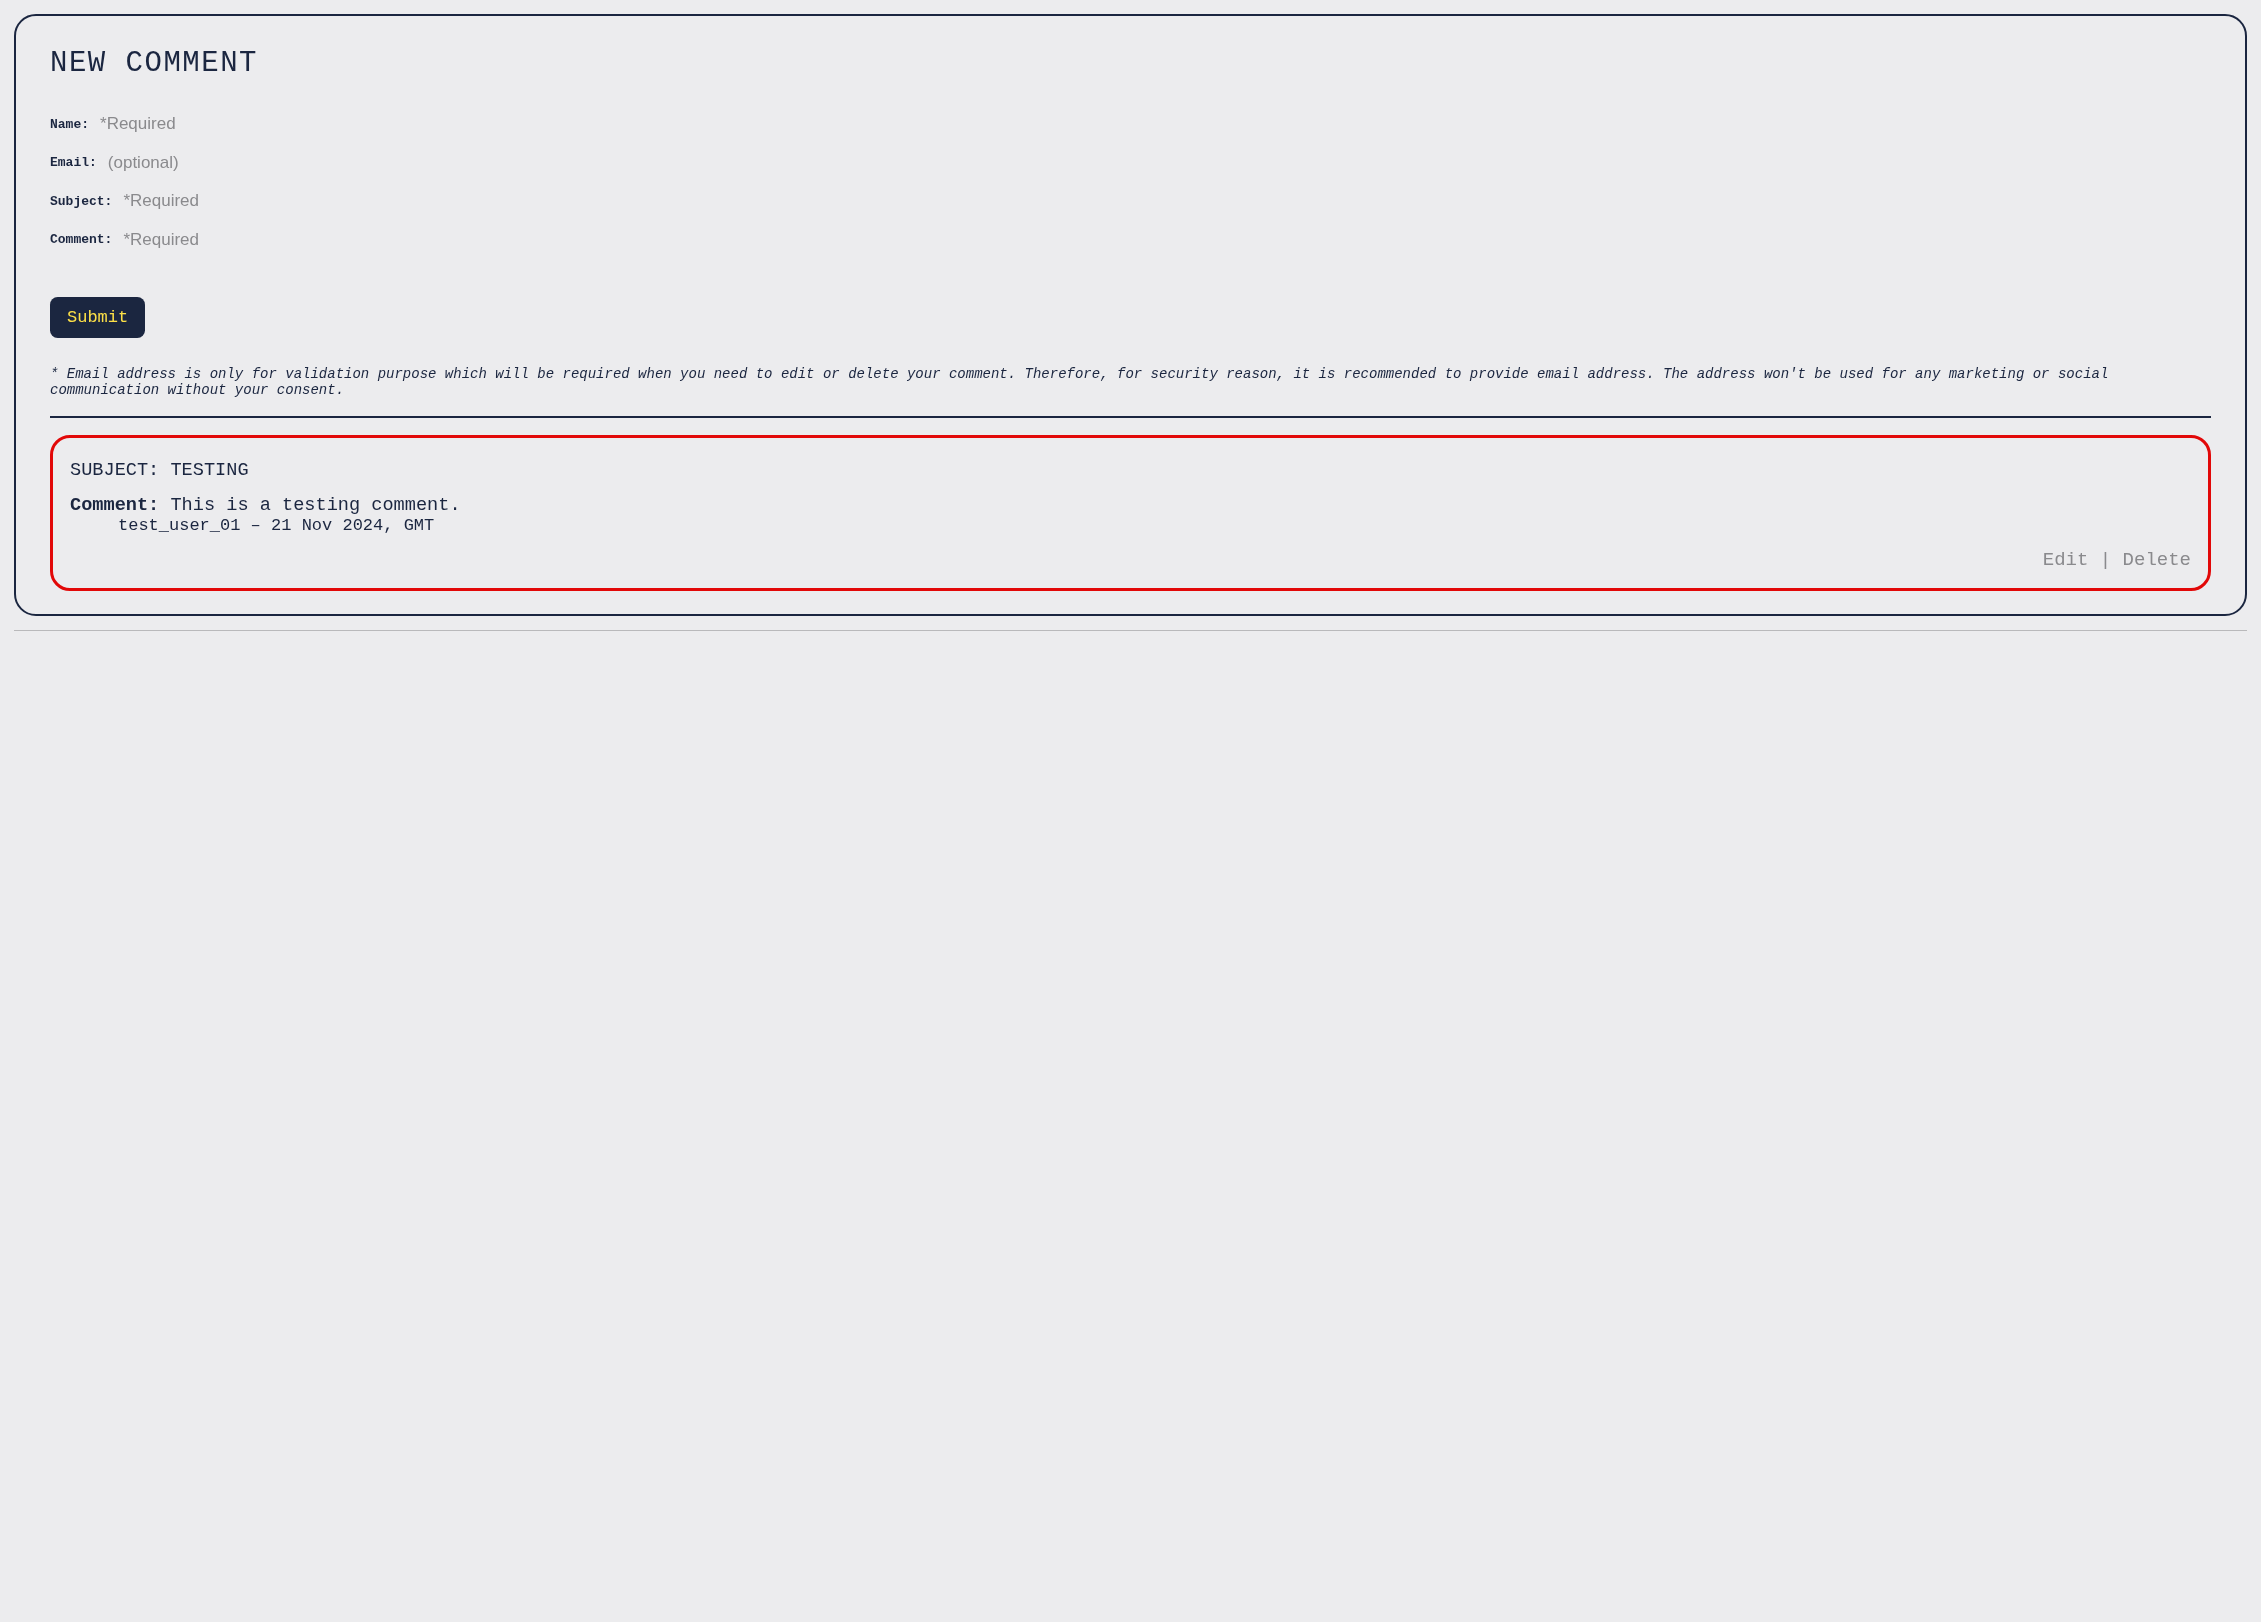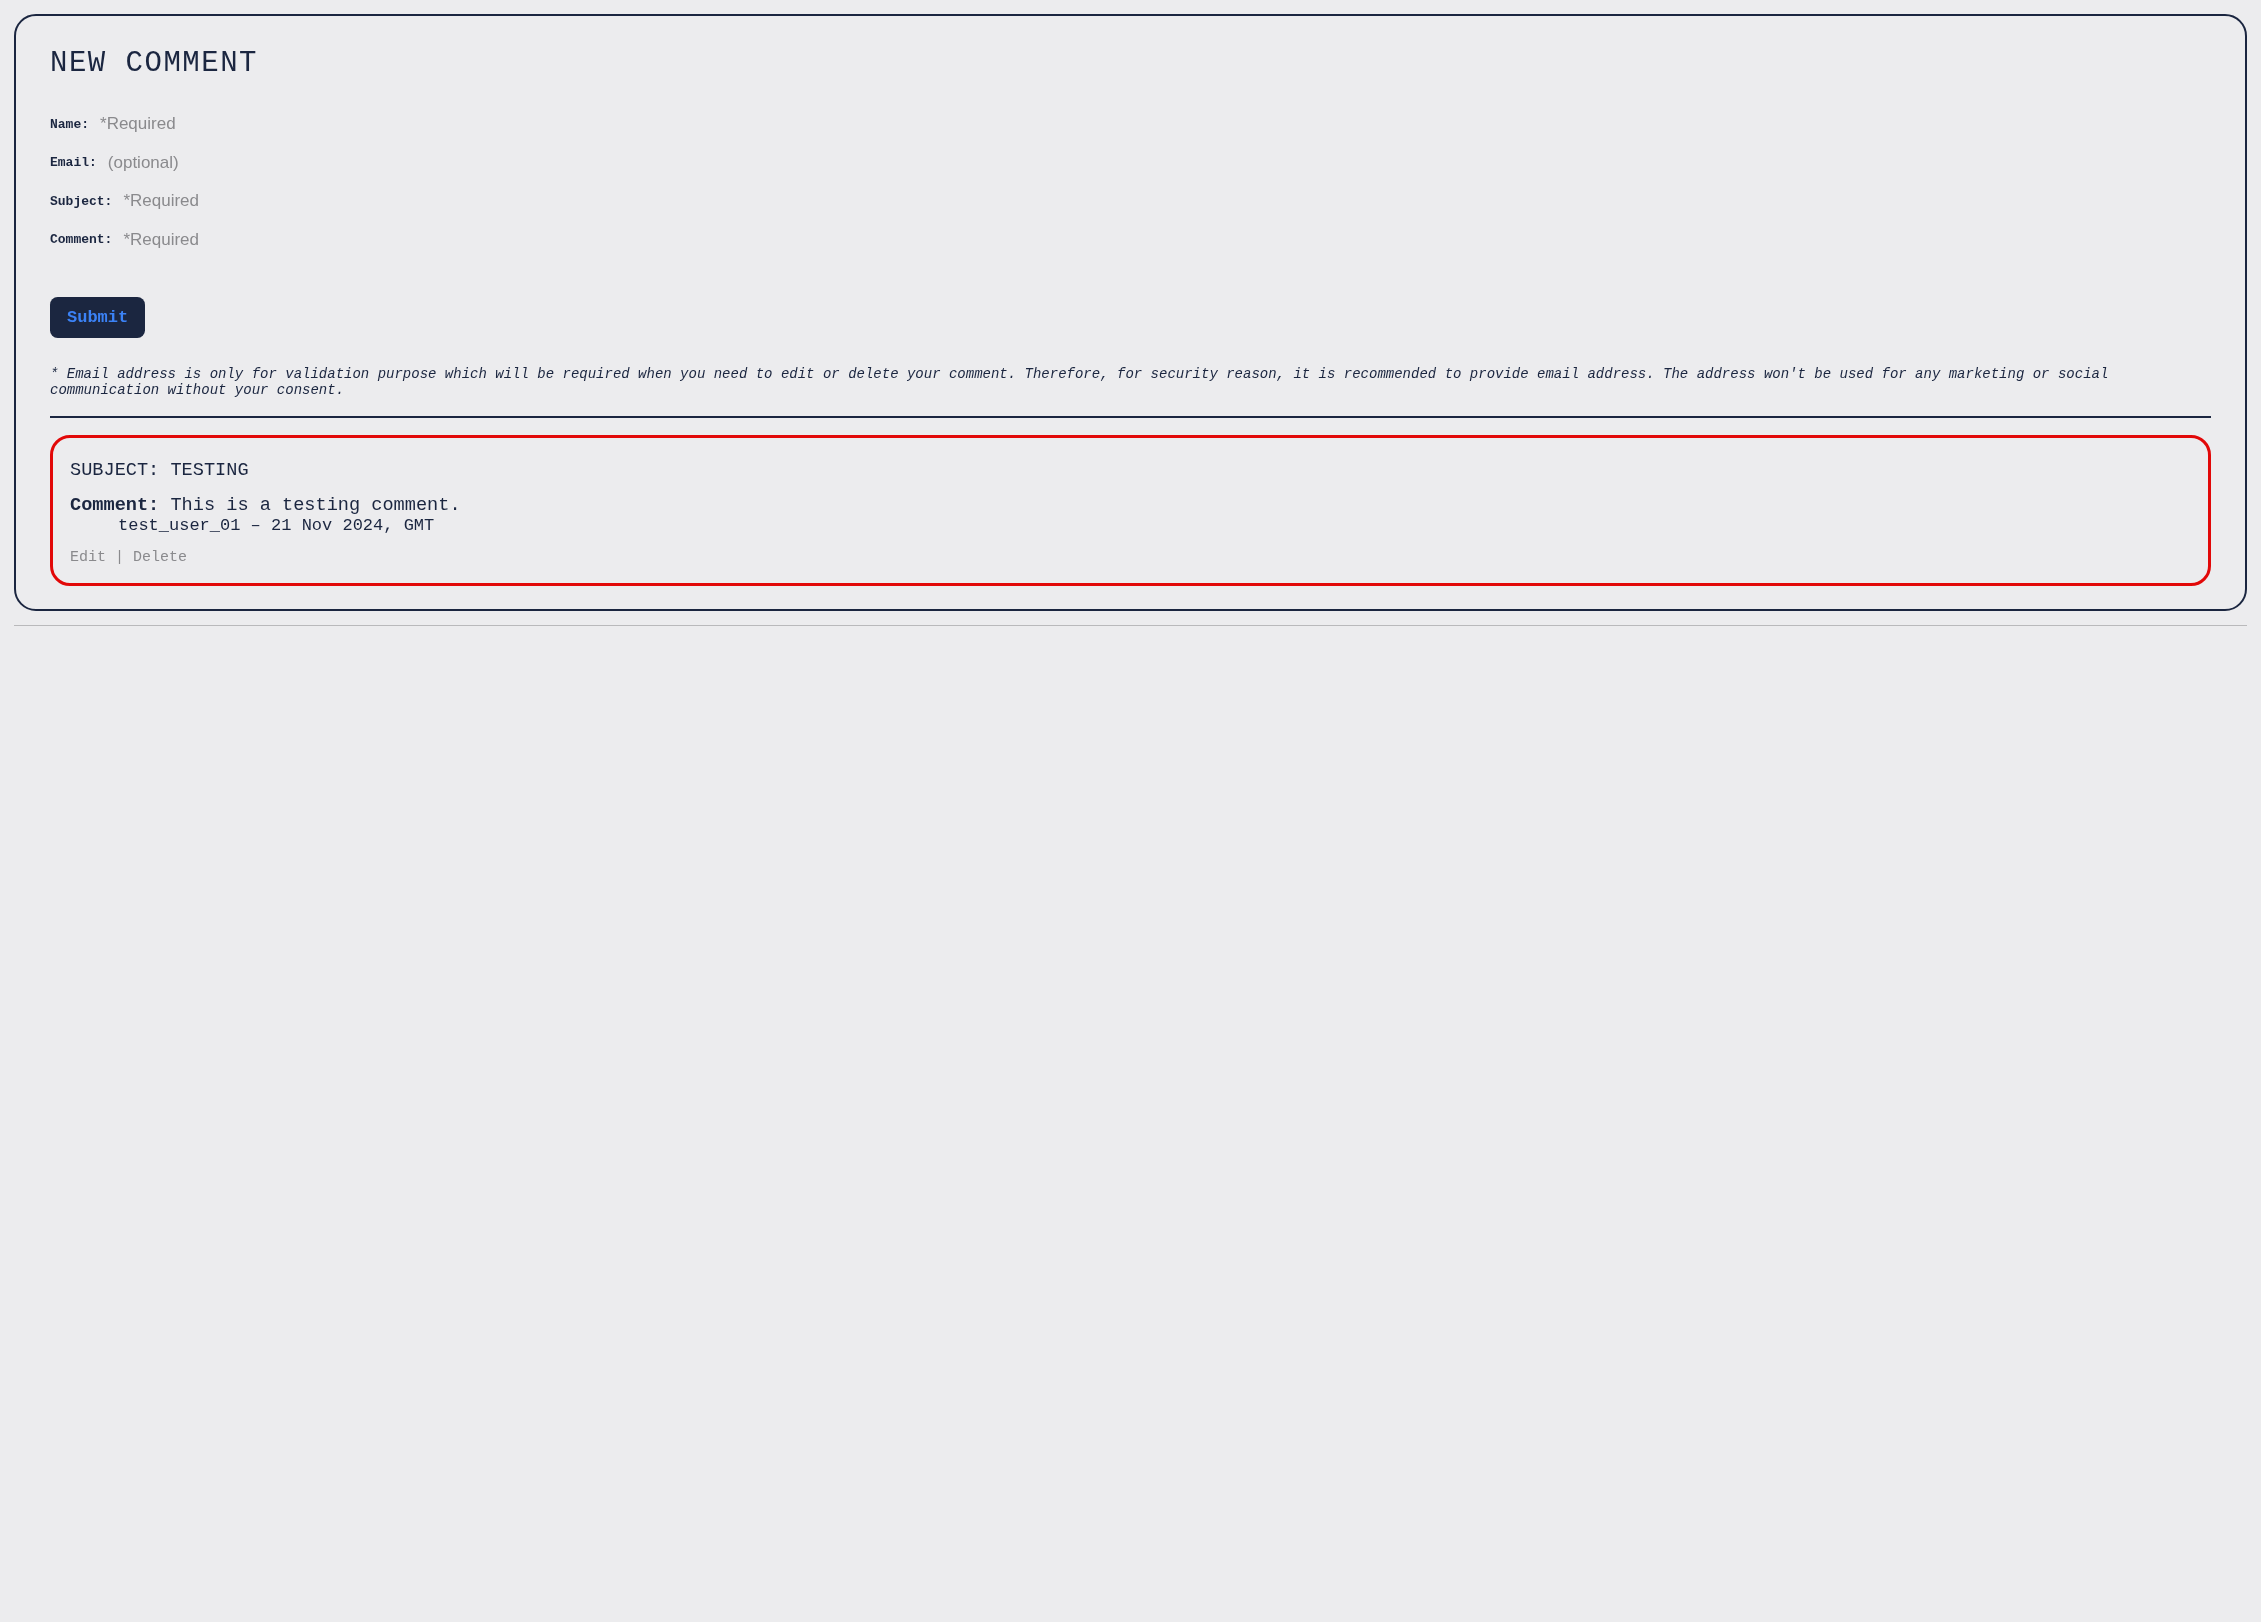--- a/index.html
+++ b/index.html
@@ -40,27 +40,27 @@
       color: #1b2640;
       outline: none;
       min-width: 155px;
     }
     .field-input::placeholder {
       color: #8a8a8d;
     }
     .submit-btn {
       margin-top: 29px;
       background: #1b2640;
-      color: #3b82f6;
+      color: #fde047;
       border: none;
       border-radius: 7.7px;
       padding: 11px 17px;
       font-family: "Consolas", "Courier New", monospace;
       font-size: 17px;
-      font-weight: 700;
+      font-weight: 400;
       cursor: pointer;
     }
     .disclaimer {
       margin-top: 28px;
       font-style: italic;
       font-size: 14px;
       line-height: 1.15;
       color: #1b2640;
     }
     .divider {
@@ -87,22 +87,23 @@
     .comment-body-label {
       font-weight: 700;
     }
     .comment-author {
       font-size: 17px;
       color: #1b2640;
       margin-bottom: 14px;
       margin-left: 48px;
     }
     .comment-actions {
-      font-size: 15px;
+      font-size: 19px;
       color: #8a8a8d;
+      text-align: right;
     }
     .comment-action-link {
       color: #8a8a8d;
       text-decoration: none;
       cursor: pointer;
     }
     .footer-rule {
       margin-top: 14px;
       border: none;
       border-top: 1.5px solid #b9b9bb;

